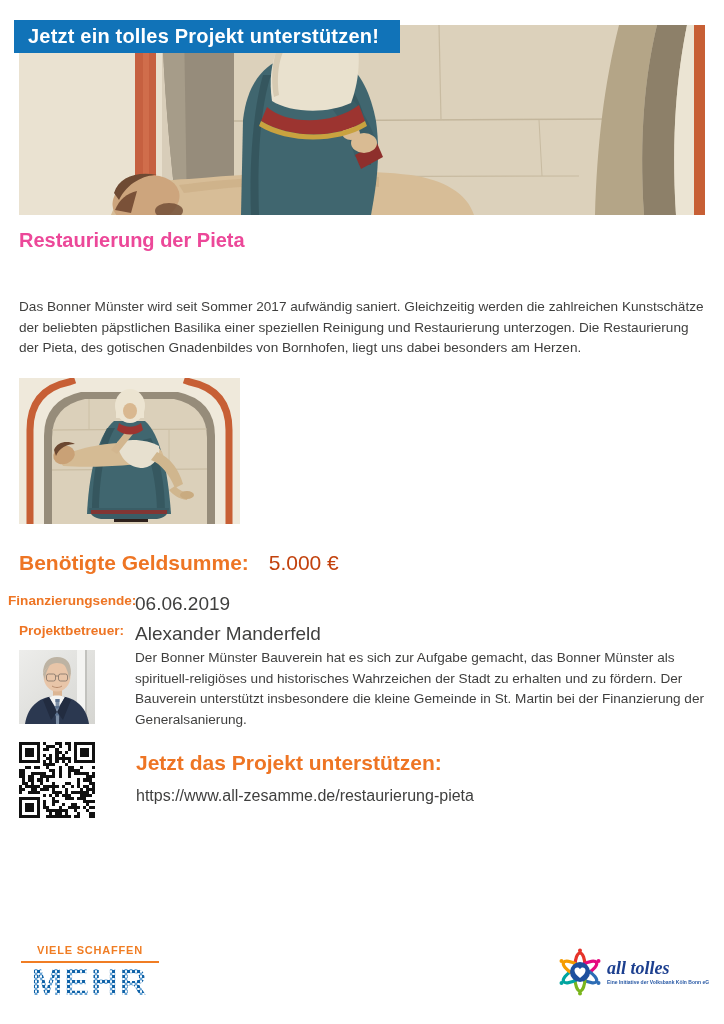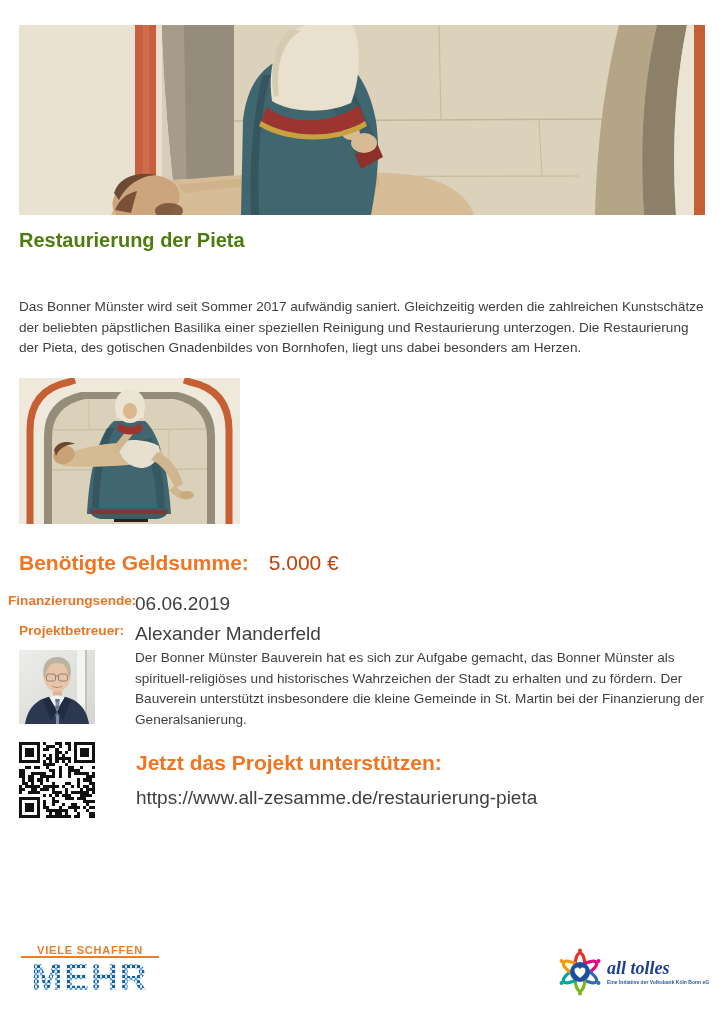--- a/index.html
+++ b/index.html
@@ -14,21 +14,21 @@
     left:14px;top:20px;width:386px;height:33px;background:#1173b8;
     color:#ffffff;font-size:20px;font-weight:bold;line-height:33px;
     padding-left:14px;box-sizing:border-box;z-index:3;letter-spacing:0.2px;
   }
 
   
   .hero{left:19px;top:25px;width:686px;height:190px;z-index:1;}
   .hero svg,.smallimg svg,.portrait svg,.qr svg{display:block;}
 
   
-  .h-blue{left:19px;top:229px;color:#4d7c0f;font-size:20px;font-weight:bold;}
+  .h-blue{left:19px;top:229px;color:#ec4899;font-size:20px;font-weight:bold;}
   .h-orange{left:19px;top:263px;color:#ee7524;font-size:20px;font-weight:bold;}
   .intro{left:19px;top:297px;width:692px;font-size:13.6px;line-height:20.5px;color:#3f3f3e;}
 
   .smallimg{left:19px;top:378px;width:221px;height:146px;}
 
   
   .amount{left:19px;top:551px;font-size:21px;}
   .amount .lbl{color:#ee7524;font-weight:bold;}
   .amount .val{color:#c2410c;font-weight:normal;margin-left:14px;}
   .rowlabel{color:#ee7524;font-weight:bold;font-size:13.6px;}
@@ -37,27 +37,27 @@
   .r-deadline-v{left:135px;top:593px;}
   .r-manager-l{left:19px;top:623px;}
   .r-manager-v{left:135px;top:623px;}
 
   .portrait{left:19px;top:650px;width:76px;height:74px;}
   .managertext{left:135px;top:648px;width:575px;font-size:13.6px;line-height:20.5px;}
 
   
   .qr{left:19px;top:742px;width:76px;height:76px;}
   .cta-head{left:136px;top:751px;color:#ee7524;font-size:21px;font-weight:bold;}
-  .cta-url{left:136px;top:787px;font-size:19px;color:#3f3f3e;}
+  .cta-url{left:136px;top:787px;font-size:16px;color:#3f3f3e;}
 
   
   .logo-left{left:21px;top:944px;width:138px;text-align:center;}
   .viele{
     color:#f07d24;font-size:11px;font-weight:bold;letter-spacing:0.8px;
-    padding-bottom:0;border-bottom:2px solid #f07d24;white-space:nowrap;
+    padding-bottom:5px;border-bottom:2px solid #f07d24;white-space:nowrap;
   }
   .mehr{
     margin-top:1px;font-size:37px;font-weight:800;letter-spacing:2px;
     color:#2a72b4;line-height:1;font-family:"Liberation Sans",sans-serif;
   }
   @supports ((-webkit-background-clip:text) or (background-clip:text)){
     .mehr{
       background-image:
         radial-gradient(#1063a8 1.5px, rgba(255,255,255,0) 1.9px),
         radial-gradient(#4e94cc 1.2px, rgba(255,255,255,0) 1.6px);
@@ -74,20 +74,23 @@
     font-family:"Liberation Serif", serif;font-style:italic;font-weight:bold;
     color:#1c3f8f;font-size:18px;line-height:1;white-space:nowrap;
   }
   .allz-tag{color:#2a5aa5;font-size:5px;margin-top:2px;white-space:nowrap;font-weight:bold;}
 </style>
 </head>
 <body>
 
 <div id="page">
 
+  <div class="abs banner">
+    <span>Jetzt ein tolles Projekt unterstützen!</span>
+  </div>
 
   <div class="abs hero">
     <svg width="686" height="190" viewBox="0 0 686 190">
       <rect x="0" y="0" width="686" height="190" fill="#d8cdb9"></rect>
       <rect x="0" y="0" width="118" height="190" fill="#eae2d1"></rect>
       <rect x="116" y="0" width="21" height="190" fill="#c66040"></rect>
       <rect x="124" y="0" width="6" height="190" fill="#d47450" opacity="0.7"></rect>
       <rect x="137" y="0" width="6" height="190" fill="#e8dfcd"></rect>
       <path d="M143,0 L215,0 L215,190 L158,190 C150,120 145,60 143,0 Z" fill="#968c7b"></path>
       <path d="M143,0 L165,0 L168,190 L158,190 C150,120 145,60 143,0 Z" fill="#a69c89"></path>

